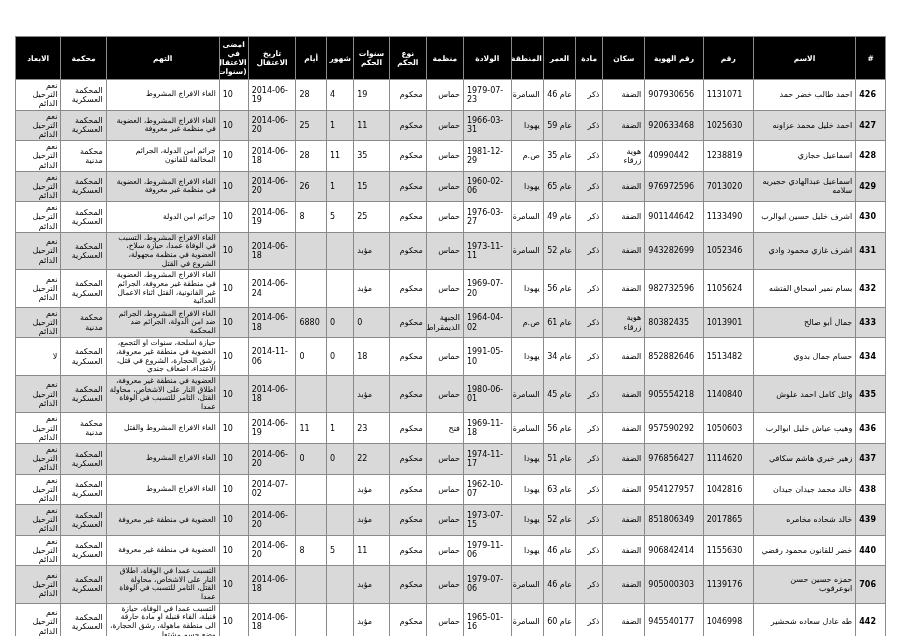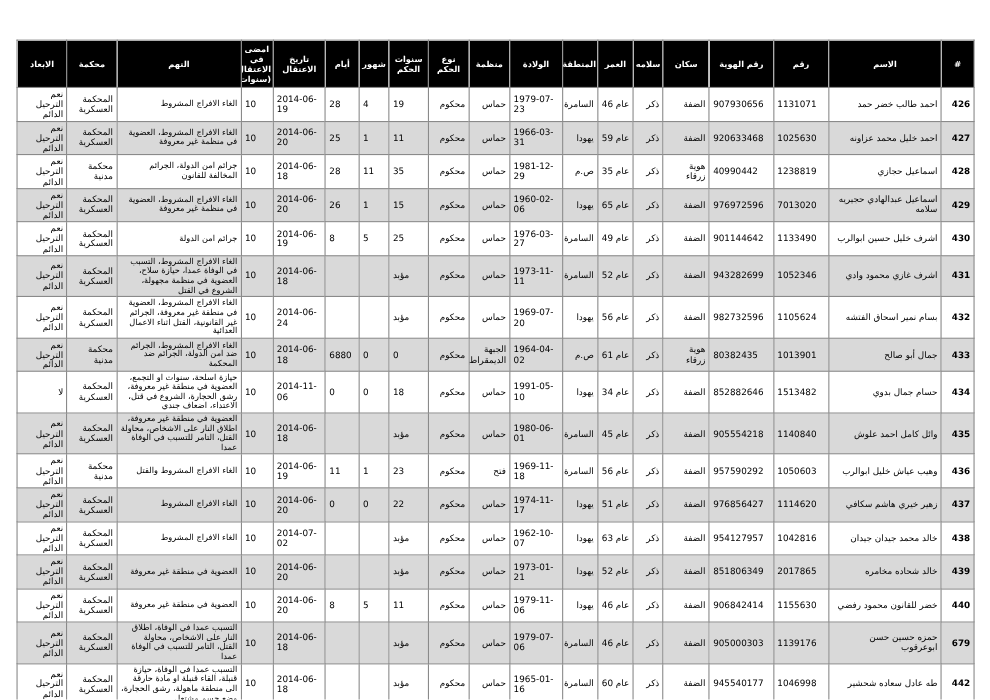--- a/index.html
+++ b/index.html
@@ -5,21 +5,21 @@
   html,body{margin:0;padding:0;background:#ffffff;width:900px;height:636px;overflow:hidden;
     font-family:"DejaVu Sans","Liberation Sans",sans-serif;}
   .page{padding:36px 14px 16px 15px;}
   table{border-collapse:collapse;table-layout:fixed;width:100%;direction:rtl;}
   th,td{border:1px solid #8a8a8a;overflow:hidden;vertical-align:middle;}
   thead th{background:#000000;color:#ffffff;font-size:7.5px;font-weight:bold;
     text-align:center;padding:3px 1px;height:22px;line-height:1.2;}
   td{font-size:8px;color:#000000;text-align:right;padding:1px 3px;height:20px;line-height:1.15;}
   tbody tr:nth-child(even) td{background:#d9d9d9;}
   tbody tr:nth-child(odd) td{background:#ffffff;}
-  td.col-num{font-weight:bold;text-align:right;}
+  td.col-num{font-weight:bold;text-align:left;}
   td.col-gender,td.col-region,td.col-verdict,td.col-organization{text-align:right;}
   td.col-number,td.col-id_number,td.col-years,td.col-months,td.col-days,
   td.col-served,td.col-birth,td.col-arrest{text-align:left;direction:ltr;}
   td.col-charges{font-size:7.5px;}
   
   .col-num{width:3.3%}.col-name{width:12.2%}.col-number{width:5.8%}.col-id_number{width:6.8%}
   .col-residence{width:4.8%}.col-gender{width:3%}.col-age{width:3.6%}.col-region{width:3.6%}
   .col-birth{width:5.5%}.col-organization{width:4.2%}.col-verdict{width:4.2%}.col-years{width:4%}
   .col-months{width:3%}.col-days{width:3.4%}.col-arrest{width:5.5%}.col-served{width:3.2%}
   .col-charges{width:13.5%}.col-court{width:5.2%}.col-deport{width:5.2%}
@@ -29,21 +29,21 @@
 
 <div class="page">
   <table dir="rtl">
     <thead>
       <tr id="header-row">
           <th class="col-num">#</th>
           <th class="col-name">الاسم</th>
           <th class="col-number">رقم</th>
           <th class="col-id_number">رقم الهوية</th>
           <th class="col-residence">سكان</th>
-          <th class="col-gender">سلامه</th>
+          <th class="col-gender">مادة</th>
           <th class="col-age">العمر</th>
           <th class="col-region">المنطقة</th>
           <th class="col-birth">الولادة</th>
           <th class="col-organization">منظمة</th>
           <th class="col-verdict">نوع الحكم</th>
           <th class="col-years">سنوات الحكم</th>
           <th class="col-months">شهور</th>
           <th class="col-days">أيام</th>
           <th class="col-arrest">تاريخ الاعتقال</th>
           <th class="col-served">امضى في الاعتقال (سنوات)</th>
@@ -328,21 +328,21 @@
         </tr>
         <tr>
           <td class="col-num">439</td>
           <td class="col-name">خالد شحاده مخامره</td>
           <td class="col-number">2017865</td>
           <td class="col-id_number">851806349</td>
           <td class="col-residence">الضفة</td>
           <td class="col-gender">ذكر</td>
           <td class="col-age">عام 52</td>
           <td class="col-region">يهودا</td>
-          <td class="col-birth">1973-01-21</td>
+          <td class="col-birth">1973-07-15</td>
           <td class="col-organization">حماس</td>
           <td class="col-verdict">محكوم</td>
           <td class="col-years">مؤبد</td>
           <td class="col-months"></td>
           <td class="col-days"></td>
           <td class="col-arrest">2014-06-20</td>
           <td class="col-served">10</td>
           <td class="col-charges">العضوية في منطقة غير معروفة</td>
           <td class="col-court">المحكمة العسكرية</td>
           <td class="col-deport">نعم الترحيل الدائم</td>
@@ -362,21 +362,21 @@
           <td class="col-years">11</td>
           <td class="col-months">5</td>
           <td class="col-days">8</td>
           <td class="col-arrest">2014-06-20</td>
           <td class="col-served">10</td>
           <td class="col-charges">العضوية في منطقة غير معروفة</td>
           <td class="col-court">المحكمة العسكرية</td>
           <td class="col-deport">نعم الترحيل الدائم</td>
         </tr>
         <tr>
-          <td class="col-num">679</td>
+          <td class="col-num">706</td>
           <td class="col-name">حمزه حسين حسن ابوعرقوب</td>
           <td class="col-number">1139176</td>
           <td class="col-id_number">905000303</td>
           <td class="col-residence">الضفة</td>
           <td class="col-gender">ذكر</td>
           <td class="col-age">عام 46</td>
           <td class="col-region">السامرة</td>
           <td class="col-birth">1979-07-06</td>
           <td class="col-organization">حماس</td>
           <td class="col-verdict">محكوم</td>

